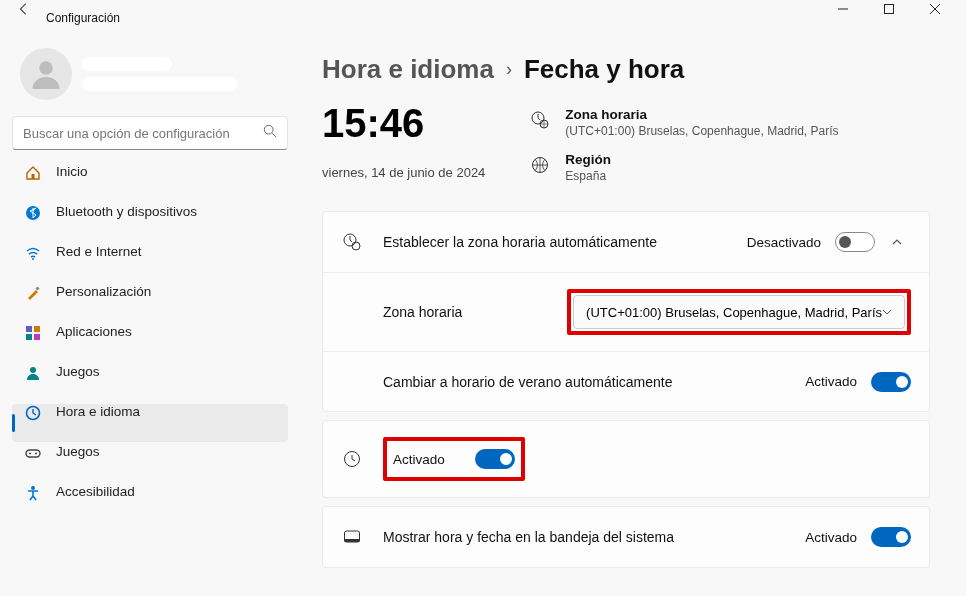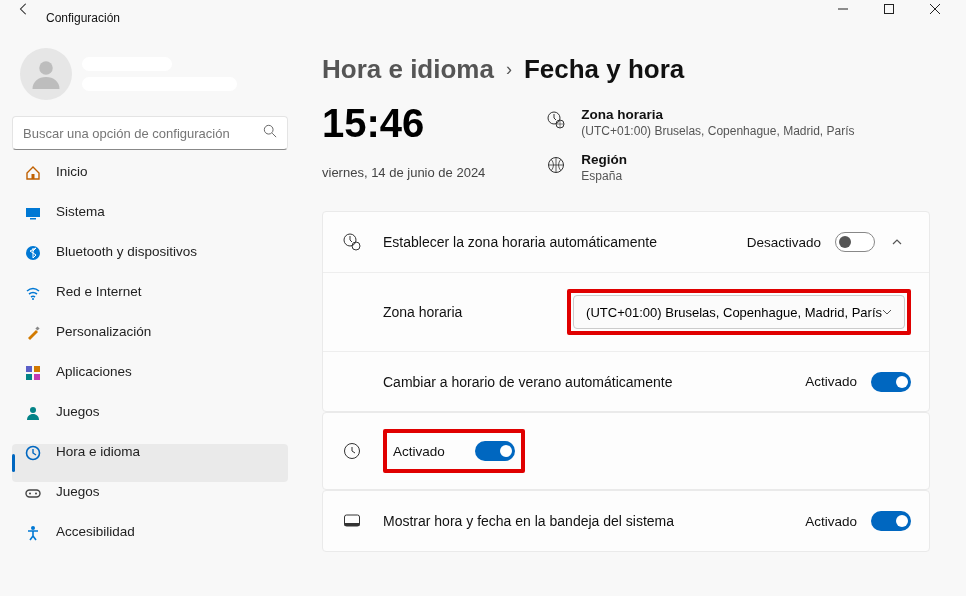--- a/index.html
+++ b/index.html
@@ -22,30 +22,30 @@
 .navlist{display:flex;flex-direction:column;gap:2px}
 .navitem{display:flex;align-items:flex-start;gap:14px;height:38px;padding:0 12px;border-radius:4px;cursor:pointer;font-size:13.5px;color:#222;position:relative}
 .navitem.active{background:#eaeaea}
 .navitem.active::before{content:"";position:absolute;left:0;top:10px;bottom:10px;width:3px;background:#0067c0;border-radius:2px}
 .navicon{width:18px;height:18px;display:flex;align-items:center;justify-content:center}
 .main{flex:1;padding:10px 36px 0 22px;overflow-y:auto}
 .crumb{display:flex;align-items:center;gap:12px;margin-bottom:18px;margin-top:4px}
 .crumb-a{font-size:26px;font-weight:600;color:#555}
 .crumb-sep{font-size:18px;color:#555}
 .crumb-b{font-size:26px;font-weight:700;color:#111}
-.inforow{display:flex;align-items:flex-start;gap:60px;margin-bottom:28px}
+.inforow{display:flex;align-items:flex-start;gap:44px;margin-bottom:28px}
 .clockcol{}
 .bigtime{font-size:40px;font-weight:600;line-height:1}
 .bigdate{font-size:13px;color:#444;margin-top:22px}
 .metas{display:flex;flex-direction:column;gap:14px;padding-top:4px}
 .metarow{display:flex;gap:14px;align-items:flex-start}
 .metaicon{width:22px;height:22px;display:flex;align-items:center;justify-content:center;margin-top:2px}
 .metalabel{font-size:13.5px;font-weight:600;color:#111;margin-bottom:2px}
 .metaval{font-size:12px;color:#555}
-.card{background:#fdfdfd;border:1px solid #eaeaea;border-radius:4px;margin-bottom:0}
+.card{background:#fdfdfd;border:1px solid #eaeaea;border-radius:4px;margin-bottom:8px}
 .row{display:flex;align-items:center;padding:16px 18px;min-height:60px}
 .row+.row{border-top:1px solid #eee}
 .row.sub{padding-left:60px}
 .ricon{width:22px;margin-right:20px;display:flex;align-items:center;justify-content:center}
 .rlabel{flex:1;font-size:14px;color:#111}
 .rsub{font-size:11px;color:#666;margin-top:2px;max-width:380px;line-height:1.3}
 .rstate{font-size:13.5px;color:#111;margin-right:14px}
 .toggle{width:40px;height:20px;border-radius:10px;position:relative;cursor:pointer}
 .toggle.off{background:#fff;border:1px solid #888}
 .toggle.off .knob{left:3px;background:#555}
@@ -112,29 +112,20 @@
             <svg width="16" height="16" viewBox="0 0 16 16">
               <path d="M2 8 8 2l6 6v6H2z" fill="none" stroke="#c06000" stroke-width="1.4"></path>
               <rect x="6.5" y="9" width="3" height="5" fill="#c06000"></rect>
             </svg>
           </span>
           <span>Inicio</span>
         </div>
       <div class="navitem">
           <span class="navicon">
             <svg width="16" height="16">
-              <rect x="1" y="3" width="14" height="9" fill="#0078d4"></rect>
-              <rect x="5" y="13" width="6" height="1.5" fill="#0078d4"></rect>
-            </svg>
-          </span>
-          <span>Sistema</span>
-        </div>
-      <div class="navitem">
-          <span class="navicon">
-            <svg width="16" height="16">
               <circle cx="8" cy="8" r="7" fill="#0078d4"></circle>
               <path d="M8 3v10l3-3-6-4 6-3-3 3" fill="none" stroke="#fff" stroke-width="1"></path>
             </svg>
           </span>
           <span>Bluetooth y dispositivos</span>
         </div>
       <div class="navitem">
           <span class="navicon">
             <svg width="16" height="16">
               <path d="M2 6q6-5 12 0M4 9q4-3 8 0M6 12q2-1.5 4 0" fill="none" stroke="#0078d4" stroke-width="1.6"></path>

